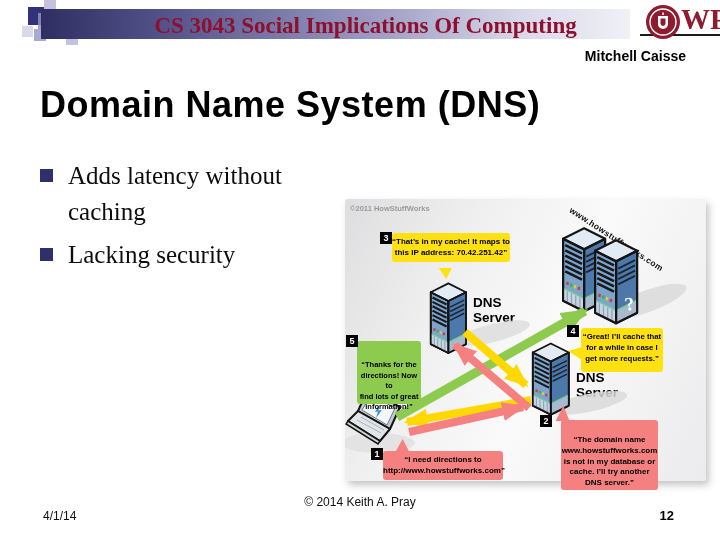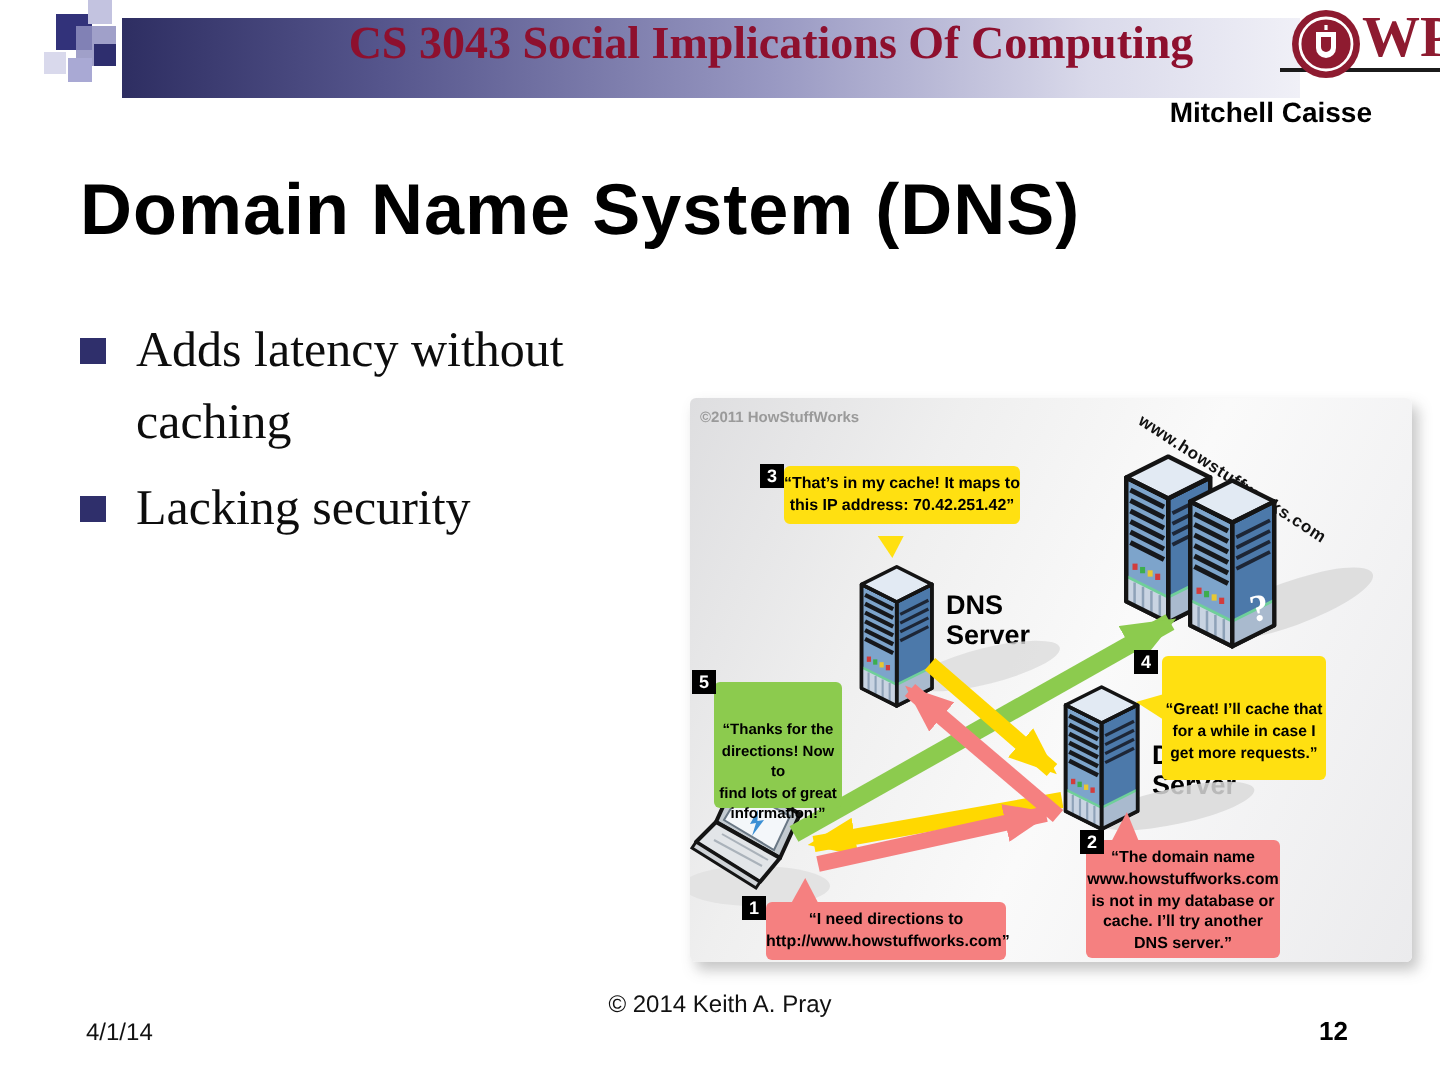--- a/index.html
+++ b/index.html
@@ -1,22 +1,22 @@
 <!DOCTYPE html>
 <html><head>
 <meta charset="utf-8">
 <style>
   html,body{margin:0;padding:0;background:#888;}
   .slide{position:relative;width:720px;height:540px;background:#ffffff;overflow:hidden;
          font-family:"Liberation Sans",sans-serif;margin:0 auto;}
 
   
-  .hdr-bar{position:absolute;left:61px;top:9px;width:589px;height:40px;
+  .hdr-bar{position:absolute;left:41px;top:9px;width:589px;height:30px;
            background:linear-gradient(to right,#2e2e62 0%,#55558c 22%,#9898c2 55%,#d9d9ea 82%,#f0f0f7 100%);
-           display:flex;align-items:flex-start;justify-content:center;}
+           display:flex;align-items:flex-end;justify-content:center;}
   .hdr-title{font-family:"Liberation Serif",serif;font-weight:bold;font-size:23px;color:#8e102e;
              white-space:nowrap;letter-spacing:0px;padding-left:60px;}
   .deco-sq{position:absolute;}
   .logo-line{position:absolute;left:640px;top:34px;width:80px;height:2px;background:#1b1b1b;}
   .wpi-text{position:absolute;left:681px;top:3px;font-family:"Liberation Serif",serif;
             font-weight:bold;font-size:29px;color:#8e1b30;letter-spacing:0px;}
   .seal{position:absolute;left:645px;top:4px;}
   .author{position:absolute;right:34px;top:48px;font-size:14px;font-weight:bold;color:#000;margin-left:12px;}
 
   
@@ -187,40 +187,40 @@
 Server</div>
     <div class="dg-label pre" style="left:231px;top:172px;">DNS
 Server</div>
 
     <div class="num" style="left:35px;top:33px;">3</div>
     <div class="co pre" style="left:47px;top:34px;width:118px;height:26px;background:#ffe011;font-size:8px;line-height:11px;padding-top:3px;">“That’s in my cache! It maps to
 this IP address: 70.42.251.42”</div>
     <div class="tail" style="left:95px;top:69px;border-top:11px solid #ffe011;border-left:5px solid transparent;border-right:8px solid transparent;transform:skewX(12deg);"></div>
 
     <div class="num" style="left:222px;top:126px;">4</div>
-    <div class="co pre" style="left:236px;top:129px;width:82px;height:41px;background:#ffe011;font-size:7.8px;line-height:11px;padding-top:21px;">“Great! I’ll cache that
+    <div class="co pre" style="left:236px;top:129px;width:82px;height:41px;background:#ffe011;font-size:7.8px;line-height:11px;padding-top:3px;">“Great! I’ll cache that
 for a while in case I
 get more requests.”</div>
     <div class="tail" style="left:223px;top:148px;border-right:14px solid #ffe011;border-top:4px solid transparent;border-bottom:9px solid transparent;"></div>
 
     <div class="num" style="left:1px;top:136px;">5</div>
     <div class="co pre" style="left:12px;top:142px;width:64px;height:44px;background:#8ccb4e;font-size:7.5px;line-height:10.5px;padding-top:19px;">“Thanks for the
 directions! Now to
 find lots of great
 information!”</div>
     <div class="tail" style="left:36px;top:186px;border-top:15px solid #8ccb4e;border-left:4px solid transparent;border-right:10px solid transparent;transform:skewX(16deg);"></div>
 
     <div class="num" style="left:26px;top:249px;">1</div>
     <div class="tail" style="left:52px;top:240px;border-bottom:13px solid #f58080;border-left:4px solid transparent;border-right:10px solid transparent;transform:skewX(-14deg);"></div>
     <div class="co pre" style="left:38px;top:252px;width:120px;height:26px;background:#f58080;font-size:8px;line-height:11px;padding-top:3px;">“I need directions to
 http://www.howstuffworks.com”</div>
 
     <div class="num" style="left:195px;top:216px;">2</div>
     <div class="tail" style="left:213px;top:207px;border-bottom:15px solid #f58080;border-left:3px solid transparent;border-right:11px solid transparent;transform:skewX(-18deg);"></div>
-    <div class="co pre" style="left:198px;top:221px;width:97px;height:55px;background:#f58080;font-size:8px;line-height:10.8px;padding-top:4px;">“The domain name
+    <div class="co pre" style="left:216px;top:221px;width:97px;height:55px;background:#f58080;font-size:8px;line-height:10.8px;padding-top:15px;">“The domain name
 www.howstuffworks.com
 is not in my database or
 cache. I’ll try another
 DNS server.”</div>
   </div>
 
   <div class="ft-date">4/1/14</div>
   <div class="ft-copy">© 2014 Keith A. Pray</div>
   <div class="ft-page">12</div>
 

